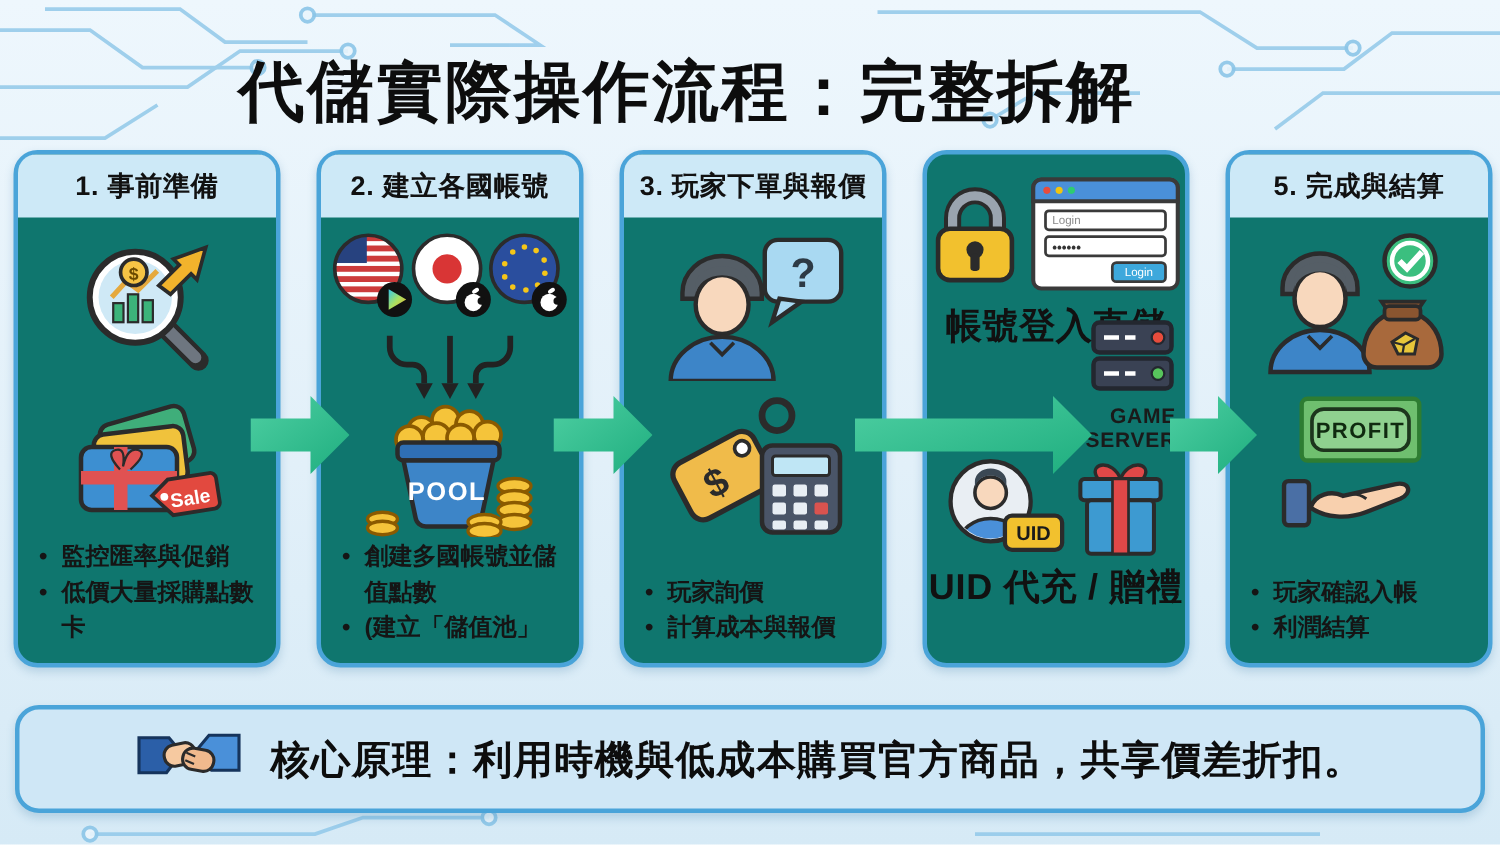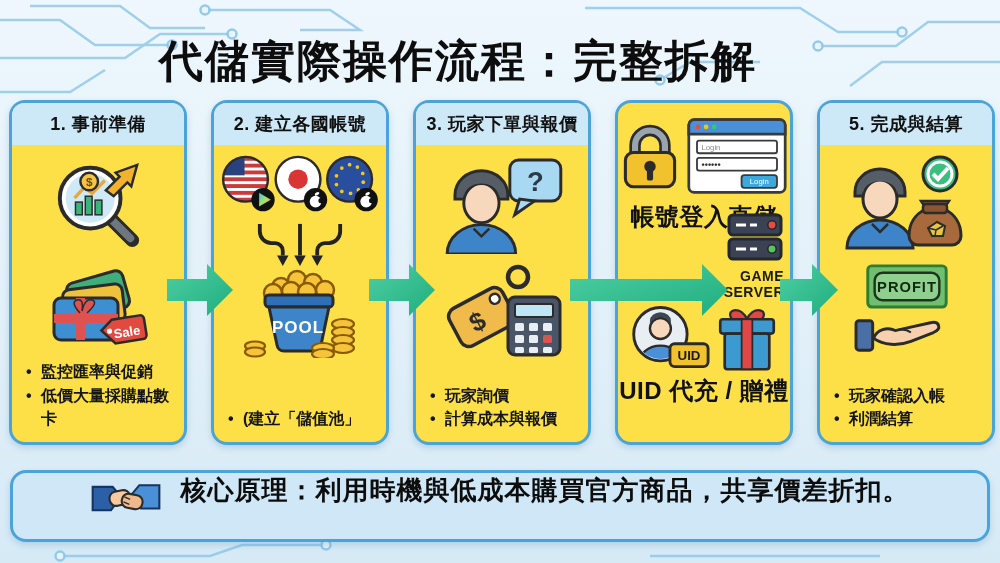--- a/index.html
+++ b/index.html
@@ -8,40 +8,40 @@
     background:linear-gradient(180deg,#eef7fd 0%,#e2f0f9 55%,#d6eaf6 100%);
     font-family:"Liberation Sans","DejaVu Sans",sans-serif;color:#111;
   }
   .circuit{position:absolute;left:0;top:0;width:1000px;height:563px;z-index:0;}
   .title{
     position:absolute;left:0;top:32px;width:916px;text-align:center;z-index:3;
     font-size:44px;font-weight:900;letter-spacing:2px;color:#0d0d0d;
   }
   .card{
     position:absolute;top:100px;width:178px;height:345px;box-sizing:border-box;
-    background:#fde047;border:3px solid #4aa4d9;border-radius:16px;z-index:2;
+    background:#0f766e;border:3px solid #4aa4d9;border-radius:16px;z-index:2;
     box-shadow:0 3px 6px rgba(70,130,170,.25);display:flex;flex-direction:column;
   }
   .card-header{
     background:#cde9f7;border-radius:12px 12px 0 0;flex:0 0 auto;
     text-align:center;font-size:18px;font-weight:800;padding:9px 2px;letter-spacing:.5px;
   }
   .card-body{flex:1 1 auto;display:flex;flex-direction:column;align-items:center;position:relative;}
   .iconbox{display:flex;align-items:center;justify-content:center;}
   .bullets{list-style:none;margin:auto 0 12px 0;padding:0 10px 0 14px;align-self:stretch;}
   .bullets li{position:relative;padding-left:15px;font-size:16px;font-weight:700;line-height:1.45;color:#151515;}
   .bullets li::before{content:"\2022";position:absolute;left:0;top:0;font-size:16px;}
   .flow-arrow{position:absolute;top:264px;z-index:6;}
   .c4-label{position:absolute;left:0;width:100%;text-align:center;font-size:24px;font-weight:800;letter-spacing:.5px;}
   .server-wrap{position:absolute;right:6px;top:110px;width:70px;text-align:right;z-index:7;}
   .server-caption{font-size:14px;font-weight:800;line-height:1.15;letter-spacing:.5px;margin-top:3px;color:#1a1a1a;}
   .banner{
     position:absolute;left:10px;top:470px;width:980px;height:72px;box-sizing:border-box;z-index:2;
     background:#cfe7f6;border:3px solid #4aa4d9;border-radius:16px;
-    display:flex;align-items:flex-start;justify-content:center;gap:20px;
+    display:flex;align-items:center;justify-content:center;gap:20px;
     box-shadow:0 3px 6px rgba(70,130,170,.25);
   }
   .banner-text{font-size:26px;font-weight:900;letter-spacing:1px;color:#0d0d0d;}
   svg text{font-family:"Liberation Sans","DejaVu Sans",sans-serif;}
 </style>
 </head>
 <body>
 
 <svg class="circuit" viewBox="0 0 1000 563">
   <g fill="none" stroke="#8cc6e8" stroke-width="2.5" opacity="0.8">
@@ -201,20 +201,21 @@
           <ellipse cx="104" cy="58" rx="11" ry="5"></ellipse>
             <ellipse cx="104" cy="66" rx="11" ry="5"></ellipse>
           <ellipse cx="104" cy="74" rx="11" ry="5"></ellipse>
             <ellipse cx="104" cy="82" rx="11" ry="5"></ellipse>
           <ellipse cx="84" cy="82" rx="11" ry="5"></ellipse>
             <ellipse cx="84" cy="88" rx="11" ry="5"></ellipse>
         </g>
       </svg>
     </div>
     <ul class="bullets">
+      <li>創建多國帳號並儲值點數</li>
       <li>(建立「儲值池」</li>
     </ul>
   </div>
 </div>
 
 <div class="card" style="left:413px">
   <div class="card-header">3. 玩家下單與報價</div>
   <div class="card-body">
     <div class="iconbox" style="height:100px;margin-top:10px">
       <svg width="132" height="98" viewBox="0 0 132 100">

